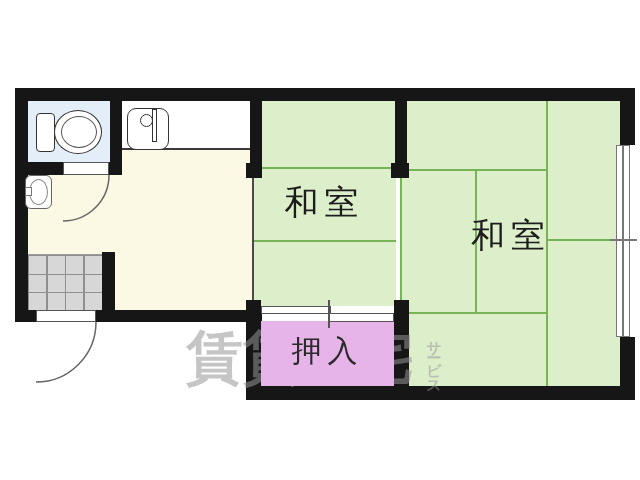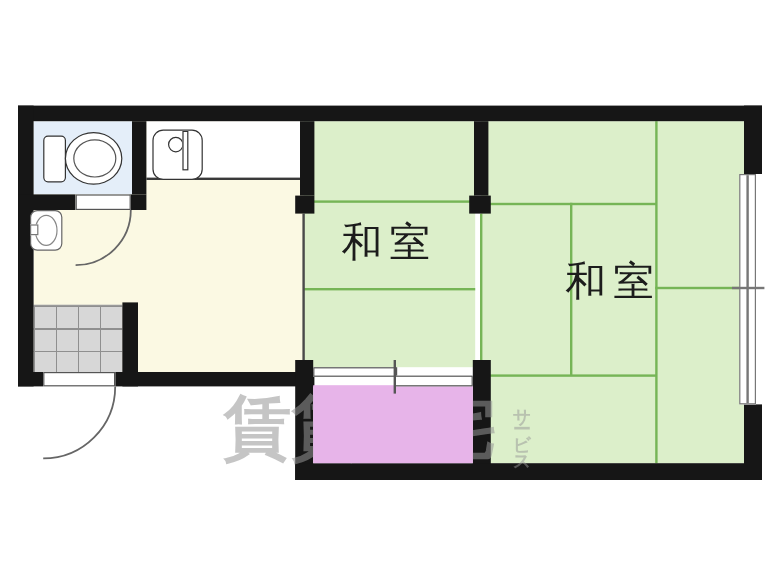--- a/index.html
+++ b/index.html
@@ -106,14 +106,15 @@
     <path d="M 96 322 A 60 60 0 0 1 36 382" fill="none" stroke="#666" stroke-width="1.5"></path>
   </svg>
 
   <div class="abs wm wm-main" style="left:186px;top:329px;">賃貸住宅</div>
   <div class="abs wm wm-vert" style="left:426px;top:330px;height:62px;">サービス</div>
 
   <div class="abs closet-layer fill purple" style="left:261px;top:321px;width:133px;height:65px;"></div>
   <div class="abs closet-layer doorpanel" style="left:261px;top:306px;width:70px;height:8px;"></div>
   <div class="abs closet-layer doorpanel" style="left:329px;top:313px;width:65px;height:9px;"></div>
   <div class="abs closet-layer" style="left:328px;top:300px;width:1.5px;height:28px;background:#555;"></div>
+  <div class="abs closetlabel" style="left:261px;top:336px;width:133px;">押入</div>
 
 </div>
 
 </body></html>

